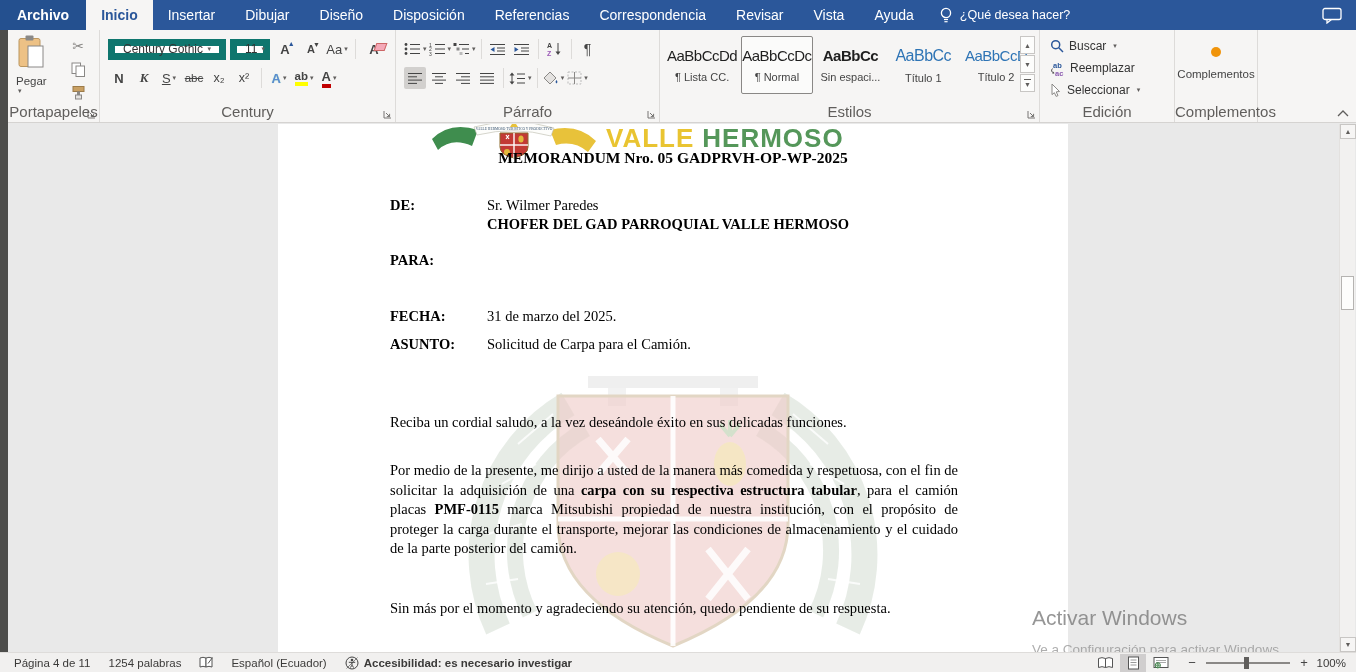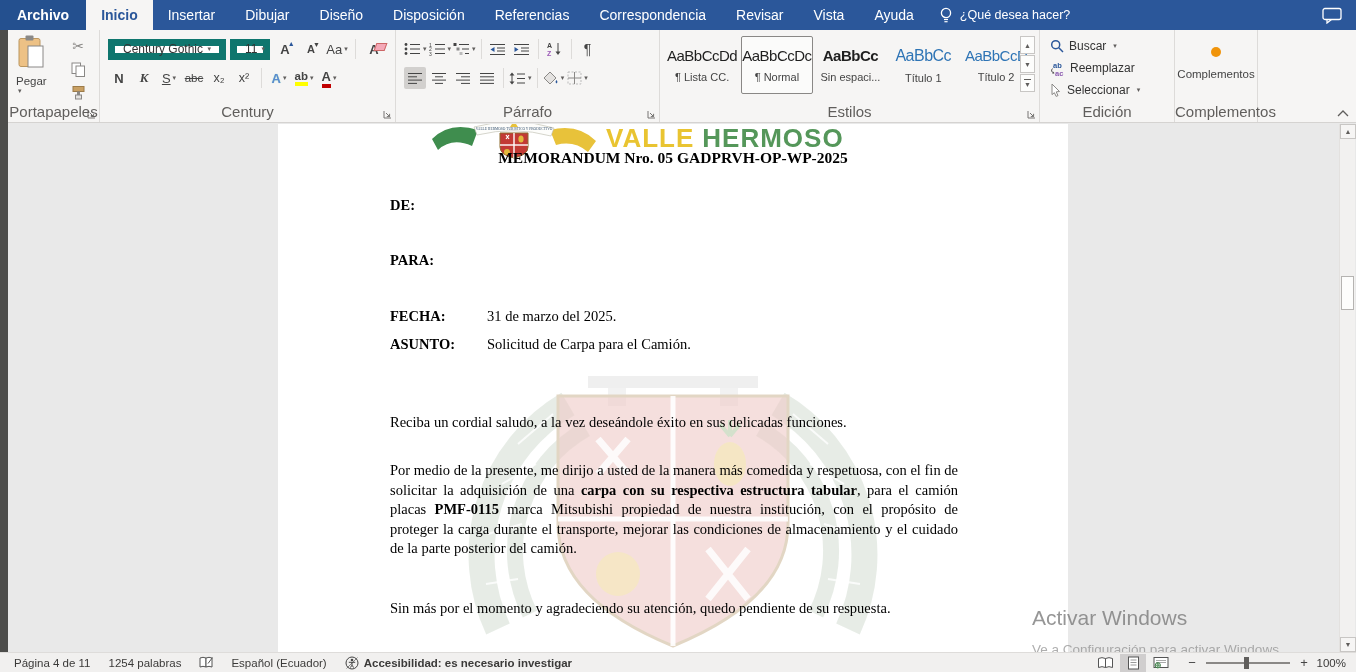--- a/index.html
+++ b/index.html
@@ -572,20 +572,24 @@
       </span>
       <span class="logo-text">
         <span class="w1">VALLE</span><span class="w2">HERMOSO</span>
       </span>
     </div>
 
     <div class="doc-title">MEMORANDUM Nro. 05 GADPRVH-OP-WP-2025</div>
 
     <div class="fieldrow" style="top:72px;">
       <div class="flabel">DE:</div>
+      <div>
+        <div class="l1">Sr. Wilmer Paredes</div>
+        <div class="l2">CHOFER DEL GAD PARROQUIAL VALLE HERMOSO</div>
+      </div>
     </div>
 
     <div class="fieldrow" style="top:127px;gap:41px;">
       <div class="flabel">PARA:</div>
     </div>
 
     <div class="fieldrow" style="top:183px;">
       <div class="flabel">FECHA:</div>
       <div class="l1">31 de marzo del 2025.</div>
     </div>

